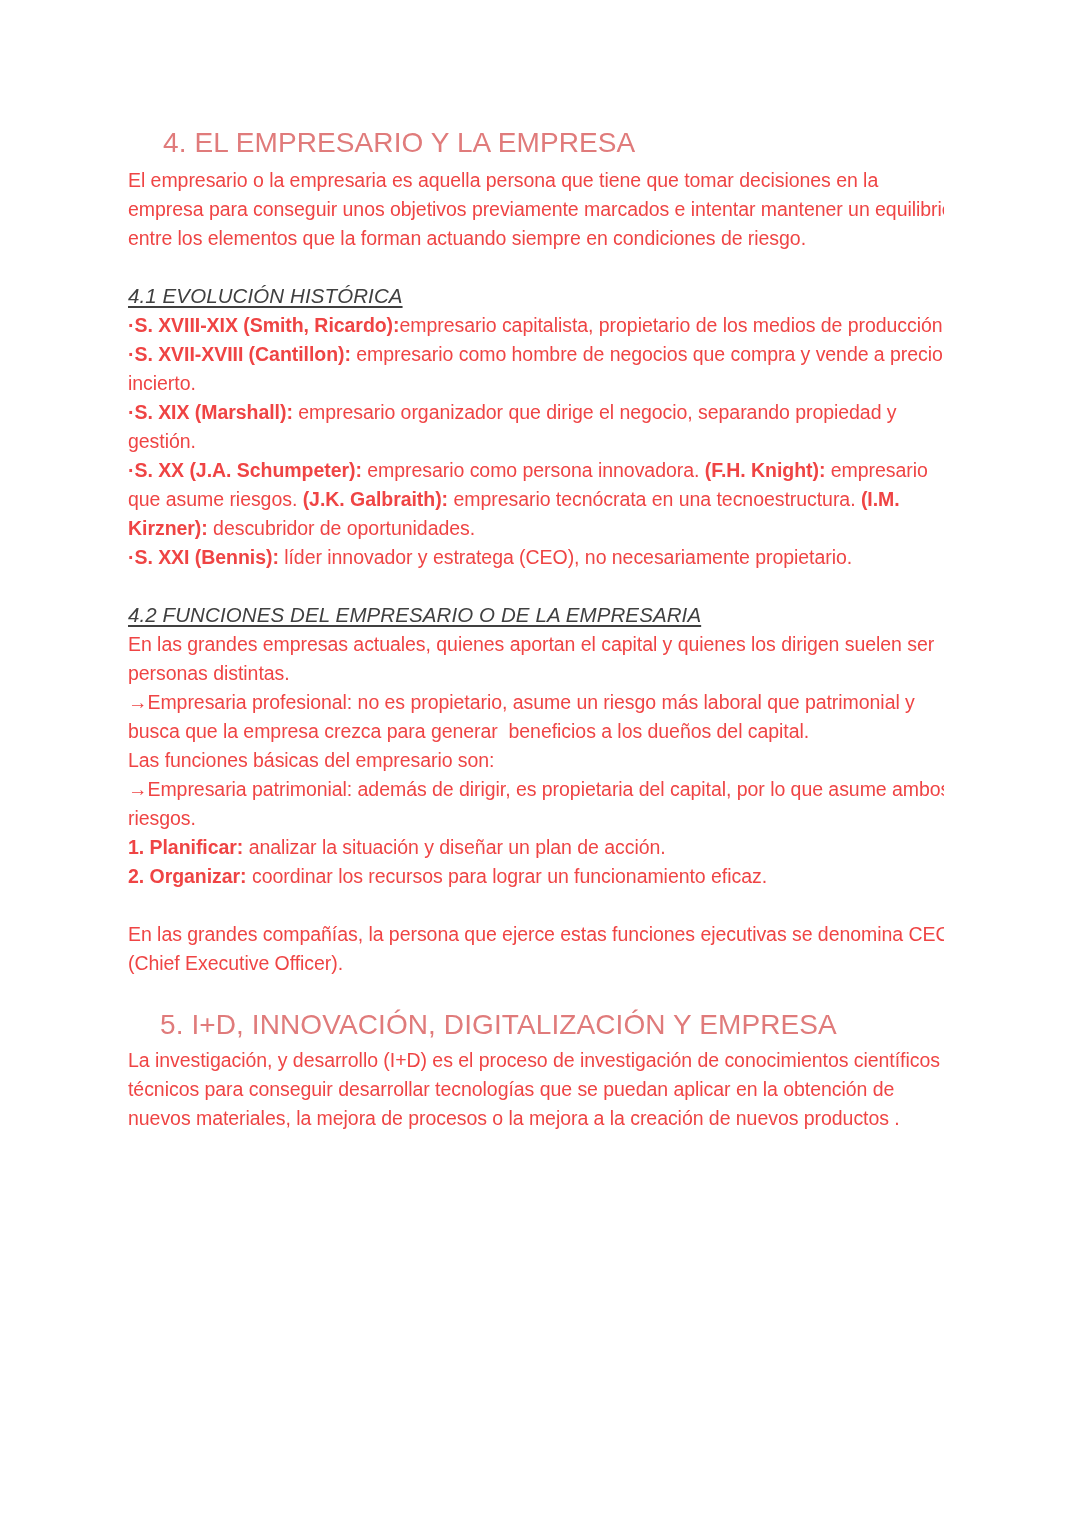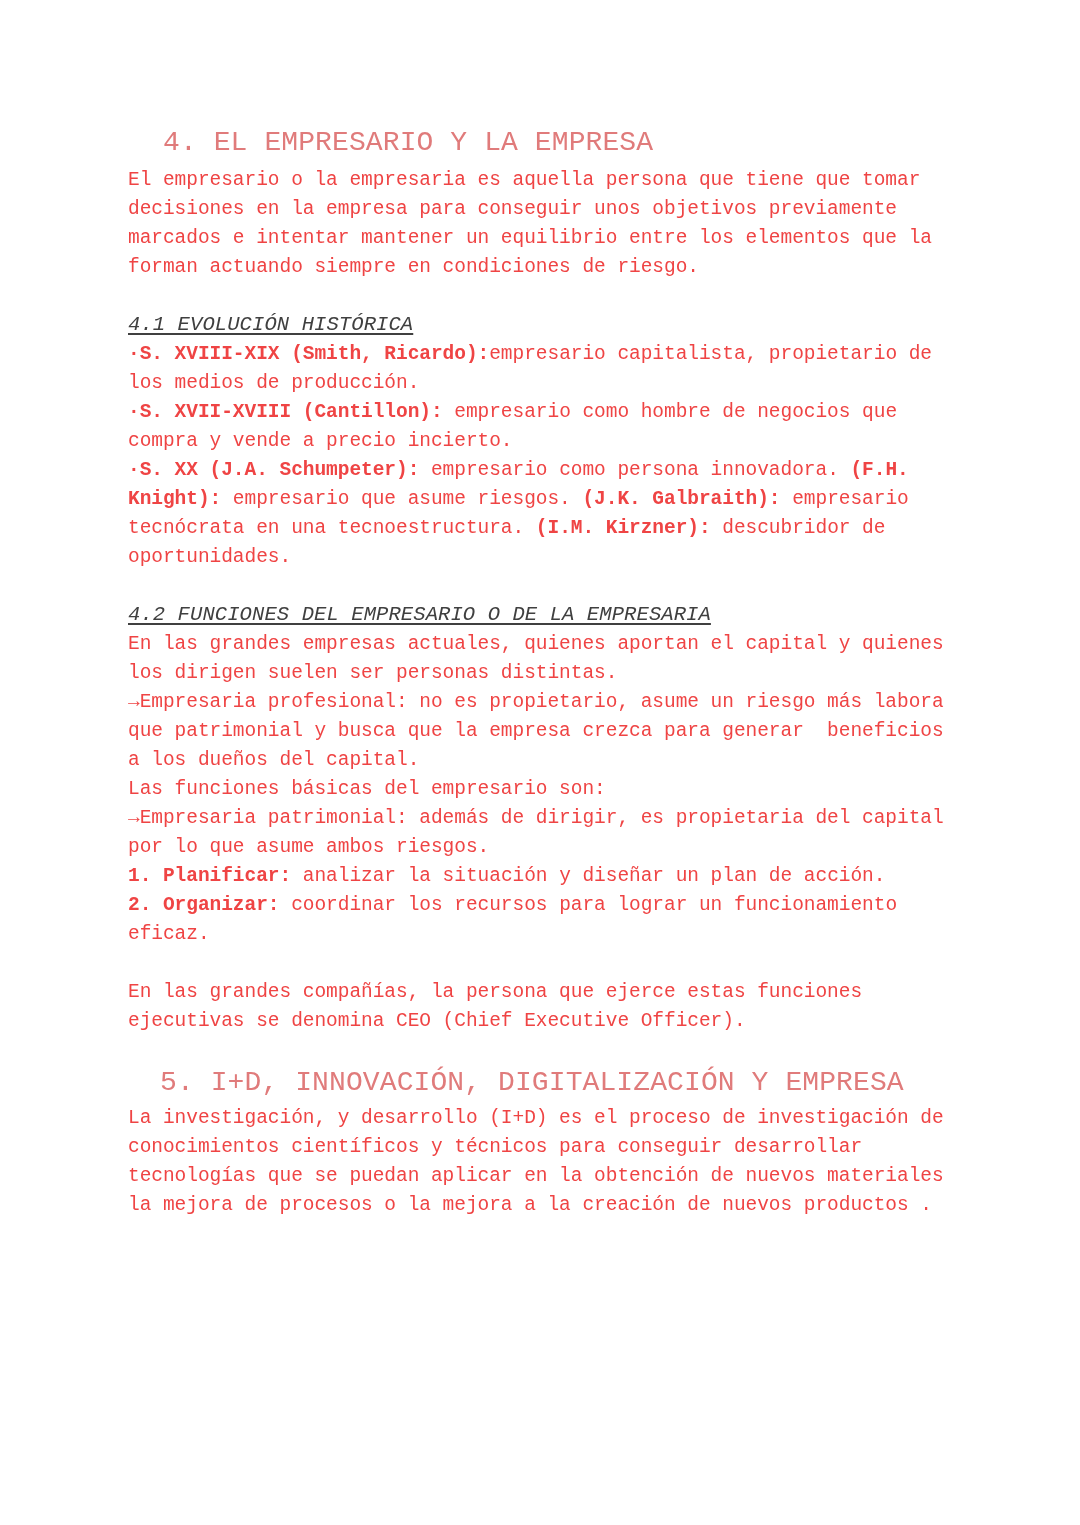--- a/index.html
+++ b/index.html
@@ -6,21 +6,21 @@
   html, body {
     margin: 0;
     padding: 0;
     background: #ffffff;
   }
   .page {
     position: relative;
     width: 944px;
     height: 1525px;
     background: #ffffff;
-    font-family: Liberation Mono, monospace;
+    font-family: Liberation Sans, sans-serif;
     overflow: hidden;
     box-sizing: border-box;
   }
   .content {
     position: absolute;
     left: 128px;
     top: 126px;
     width: 830px;
   }
   h1.section-title {
@@ -75,23 +75,25 @@
     <p class="body">El empresario o la empresaria es aquella persona que tiene que tomar decisiones en la empresa para conseguir unos objetivos previamente marcados e intentar mantener un equilibrio entre los elementos que la forman actuando siempre en condiciones de riesgo.</p>
 
     <div class="spacer"></div>
 
     <h2 class="sub-title">4.1 EVOLUCIÓN HISTÓRICA</h2>
 
     <p class="body"><b><span>·</span><span>S. XVIII-XIX (Smith, Ricardo):</span></b><span>empresario capitalista, propietario de los medios de producción.</span></p>
 
     <p class="body"><b><span>·</span><span>S. XVII-XVIII (Cantillon):</span></b><span> empresario como hombre de negocios que compra y vende a precio incierto.</span></p>
 
+    <p class="body"><b><span>·</span><span>S. XIX (Marshall):</span></b><span> empresario organizador que dirige el negocio, separando propiedad y gestión.</span></p>
 
     <p class="body"><b><span>·</span><span>S. XX (J.A. Schumpeter):</span></b><span> empresario como persona innovadora. </span><b>(F.H. Knight):</b><span> empresario que asume riesgos. </span><b>(J.K. Galbraith):</b><span> empresario tecnócrata en una tecnoestructura. </span><b>(I.M. Kirzner):</b><span> descubridor de oportunidades.</span></p>
 
+    <p class="body"><b><span>·</span><span>S. XXI (Bennis):</span></b><span> líder innovador y estratega (CEO), no necesariamente propietario.</span></p>
 
     <div class="spacer"></div>
 
     <h2 class="sub-title">4.2 FUNCIONES DEL EMPRESARIO O DE LA EMPRESARIA</h2>
 
     <p class="body">En las grandes empresas actuales, quienes aportan el capital y quienes los dirigen suelen ser personas distintas.</p>
 
     <p class="body">→Empresaria profesional: no es propietario, asume un riesgo más laboral que patrimonial y busca que la empresa crezca para generar  beneficios a los dueños del capital.</p>
 
     <p class="body">Las funciones básicas del empresario son:</p>

